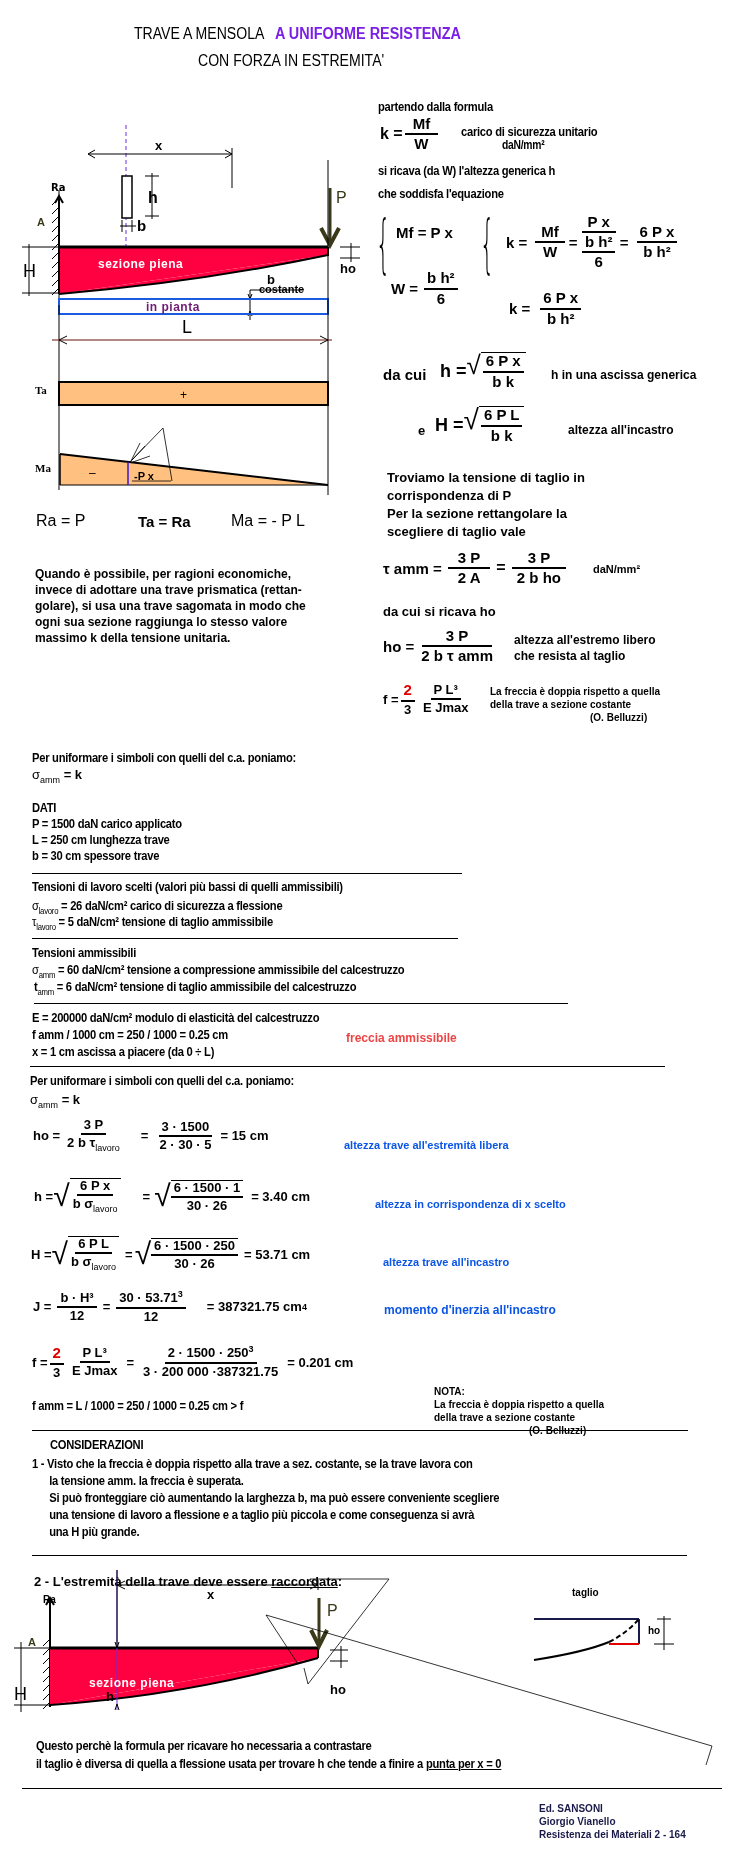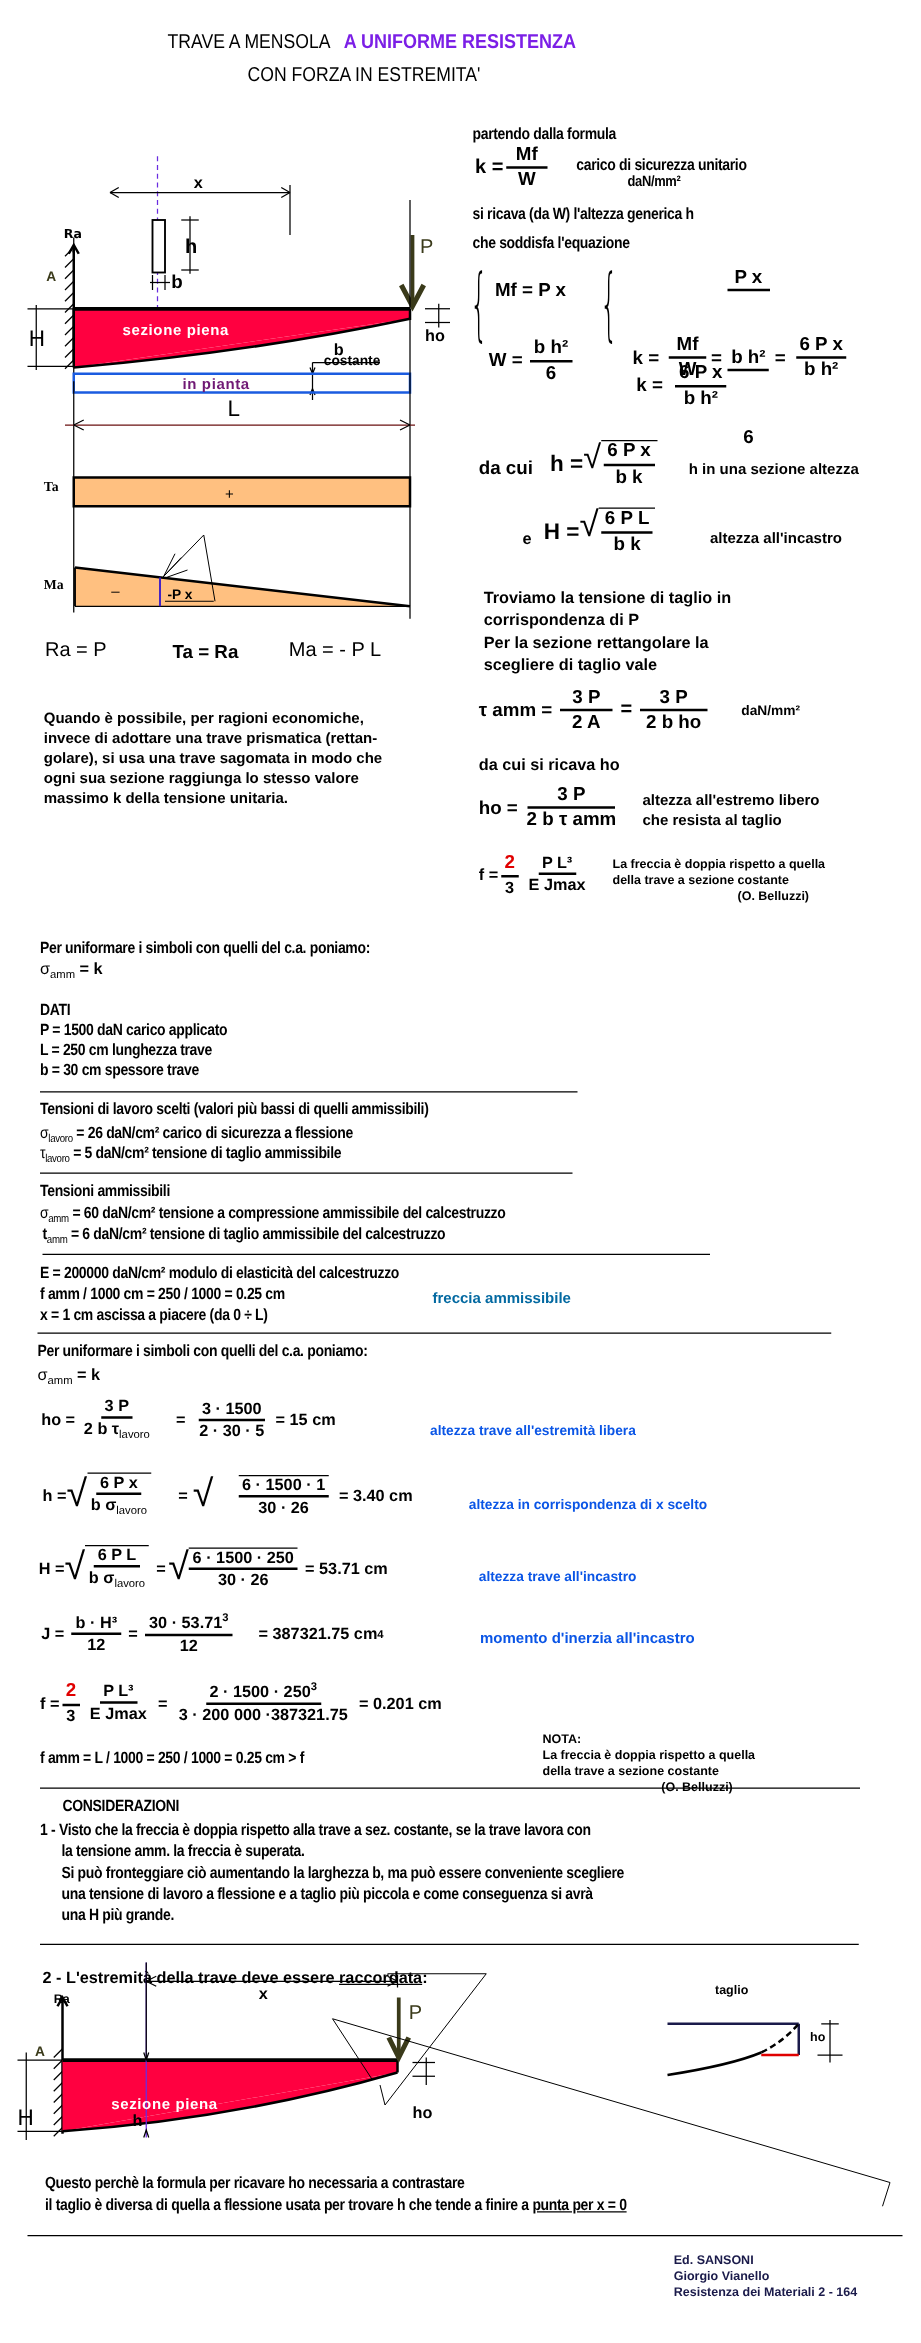--- a/index.html
+++ b/index.html
@@ -185,21 +185,21 @@
 </div>
 
 <div class="abs brace" style="left:480px; top:212px;">{</div>
 <div class="abs row" style="left:506px; top:214px;">
   <span class="b t15" style="margin-right:8px;">k  =</span>
   <span class="frac b t15">
     <span class="num" style="padding:0 6px;">Mf</span>
     <span class="den">W</span>
   </span>
   <span class="b t15" style="margin:0 4px;">=</span>
-  <span class="frac b t15" style="align-self:flex-start;gap:44px;">
+  <span class="frac b t15" style="align-self:flex-start;">
     <span class="num" style="padding:0 6px;">P  x</span>
     <span class="den" style="border-bottom:2px solid #000; padding-bottom:1px;">b  h²</span>
     <span class="den">6</span>
   </span>
   <span class="b t15" style="margin:0 8px 0 4px;">=</span>
   <span class="frac b t15">
     <span class="num">6 P  x</span>
     <span class="den">b  h²</span>
   </span>
 </div>
@@ -215,21 +215,21 @@
 <div class="abs row" style="left:440px; top:352px;">
   <span class="b t18">h  =</span>
   <span class="sqrt">
     <span class="t18" style="font-size:26px; line-height:1;">√</span>
     <span class="rad frac b t15">
       <span class="num">6 P  x</span>
       <span class="den">b  k</span>
     </span>
   </span>
 </div>
-<div class="abs b t12" style="left:551px; top:368px;">h  in una sezione altezza</div>
+<div class="abs b t12" style="left:551px; top:368px;">h  in una ascissa generica</div>
 <div class="abs b t13" style="left:418px; top:423px;">e</div>
 <div class="abs row" style="left:435px; top:406px;">
   <span class="b t18">H  =</span>
   <span class="sqrt">
     <span style="font-size:28px; line-height:1;">√</span>
     <span class="rad frac b t15">
       <span class="num">6  P  L</span>
       <span class="den">b  k</span>
     </span>
   </span>
@@ -311,21 +311,21 @@
 <div class="abs narrow" style="left:32px; top:962px;">
   <span style="font-weight:normal;">σ</span><span class="sub">amm</span><span> = 60  daN/cm²   tensione a compressione ammissibile del calcestruzzo</span>
 </div>
 <div class="abs narrow" style="left:34px; top:979px;">
   <span>t</span><span class="sub">amm</span><span>  = 6  daN/cm²    tensione di taglio ammissibile del calcestruzzo</span>
 </div>
 <div class="hr" style="left:34px; top:1003px; width:534px;"></div>
 
 <div class="abs narrow" style="left:32px; top:1010px;">E = 200000  daN/cm²  modulo di elasticità del calcestruzzo</div>
 <div class="abs narrow" style="left:32px; top:1027px;">f amm / 1000  cm  = 250 / 1000 = 0.25  cm</div>
-<div class="abs b t12" style="left:346px; top:1031px; color:#0369a1;">freccia ammissibile</div>
+<div class="abs b t12" style="left:346px; top:1031px; color:#ef4444;">freccia ammissibile</div>
 <div class="abs narrow" style="left:32px; top:1044px;">x = 1  cm   ascissa a piacere (da 0 ÷ L)</div>
 <div class="hr" style="left:30px; top:1066px; width:635px;"></div>
 
 <div class="abs narrow" style="left:30px; top:1073px;">Per uniformare i simboli con quelli del c.a. poniamo:</div>
 <div class="abs b t13" style="left:30px; top:1092px;">
   <span style="font-weight:normal;">σ</span><span class="sub b">amm</span><span> = k</span>
 </div>
 
 <div class="abs row" style="left:33px; top:1118px;">
   <span class="b t13" style="margin-right:4px;">ho =</span>
@@ -344,21 +344,21 @@
 
 <div class="abs row" style="left:34px; top:1178px;">
   <span class="b t13">h =</span>
   <span style="font-size:30px; line-height:1;">√</span>
   <span class="frac b t13" style="border-top:1px solid #000;">
     <span class="num">6 P x</span>
     <span class="den"><span>b σ</span><span class="sub">lavoro</span></span>
   </span>
   <span class="b t13" style="margin:0 4px 0 22px;">=</span>
   <span style="font-size:30px; line-height:1;">√</span>
-  <span class="frac b t13" style="border-top:1px solid #000;margin-left:20px;">
+  <span class="frac b t13" style="border-top:1px solid #000;">
     <span class="num">6 · 1500 · 1</span>
     <span class="den">30 · 26</span>
   </span>
   <span class="b t13" style="margin-left:8px;">=  3.40  cm</span>
 </div>
 <div class="abs b t11 blue" style="left:375px; top:1198px;">altezza in corrispondenza di x scelto</div>
 
 <div class="abs row" style="left:31px; top:1236px;">
   <span class="b t13">H =</span>
   <span style="font-size:30px; line-height:1;">√</span>

